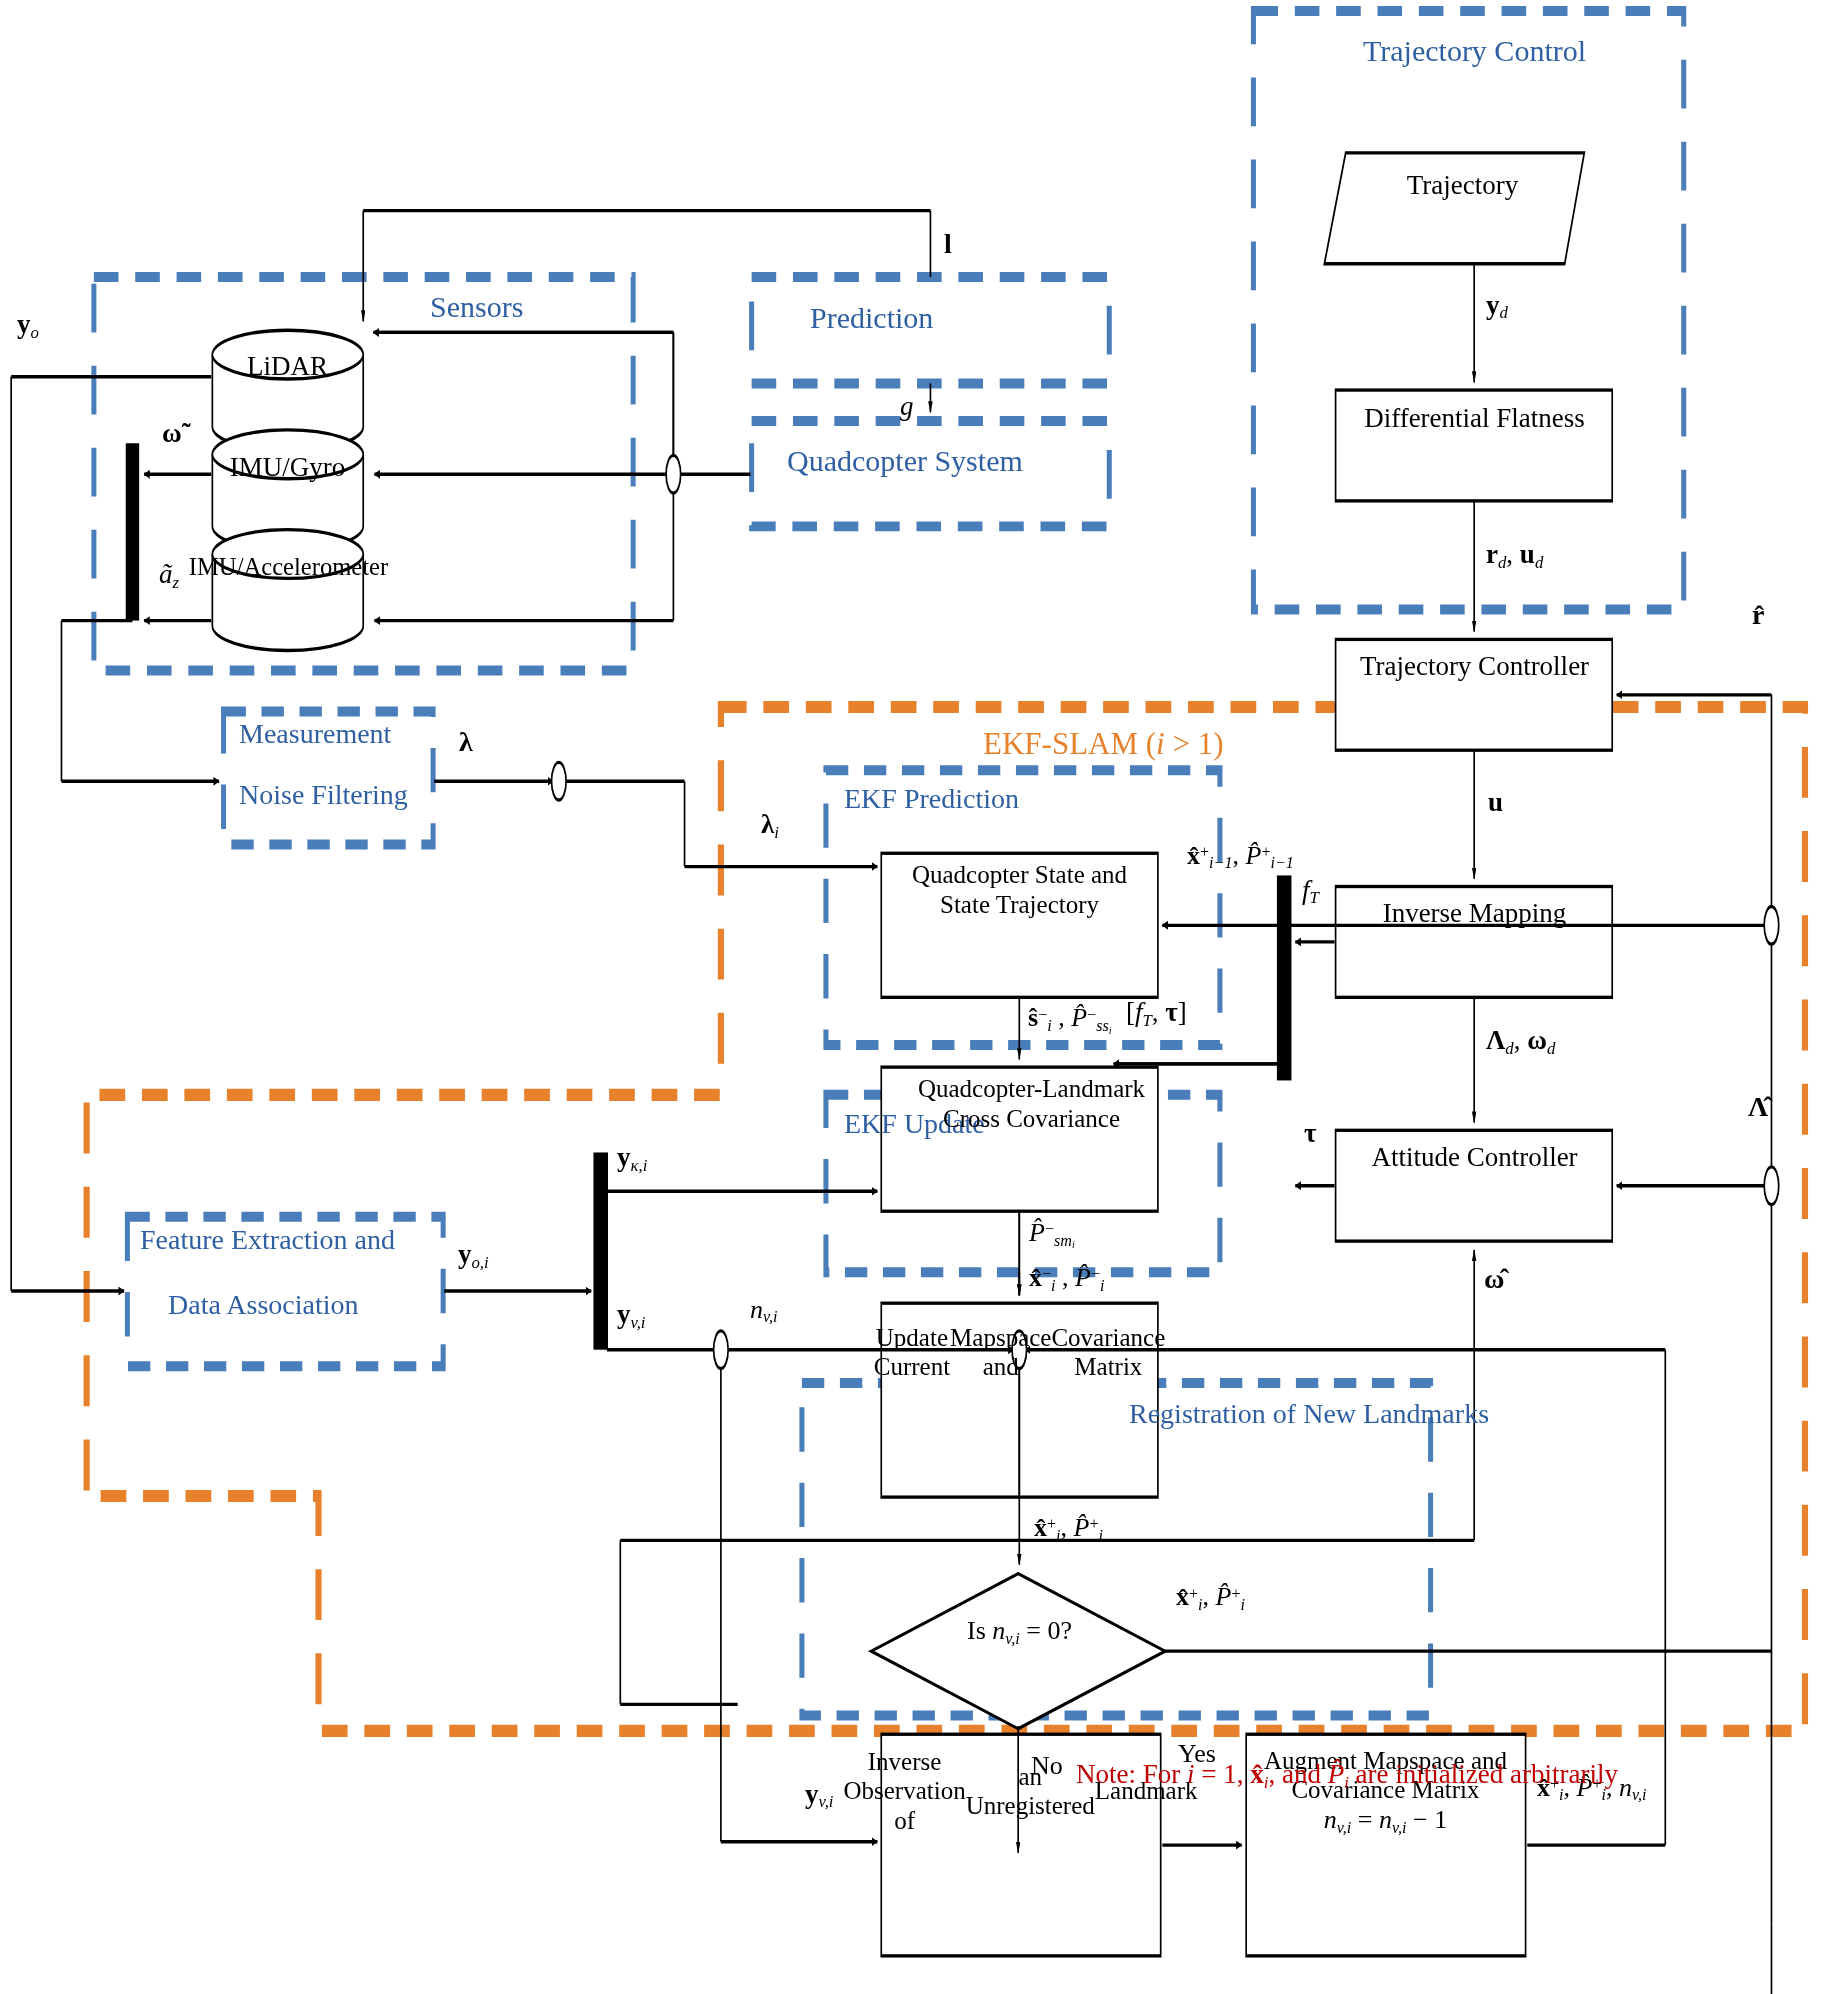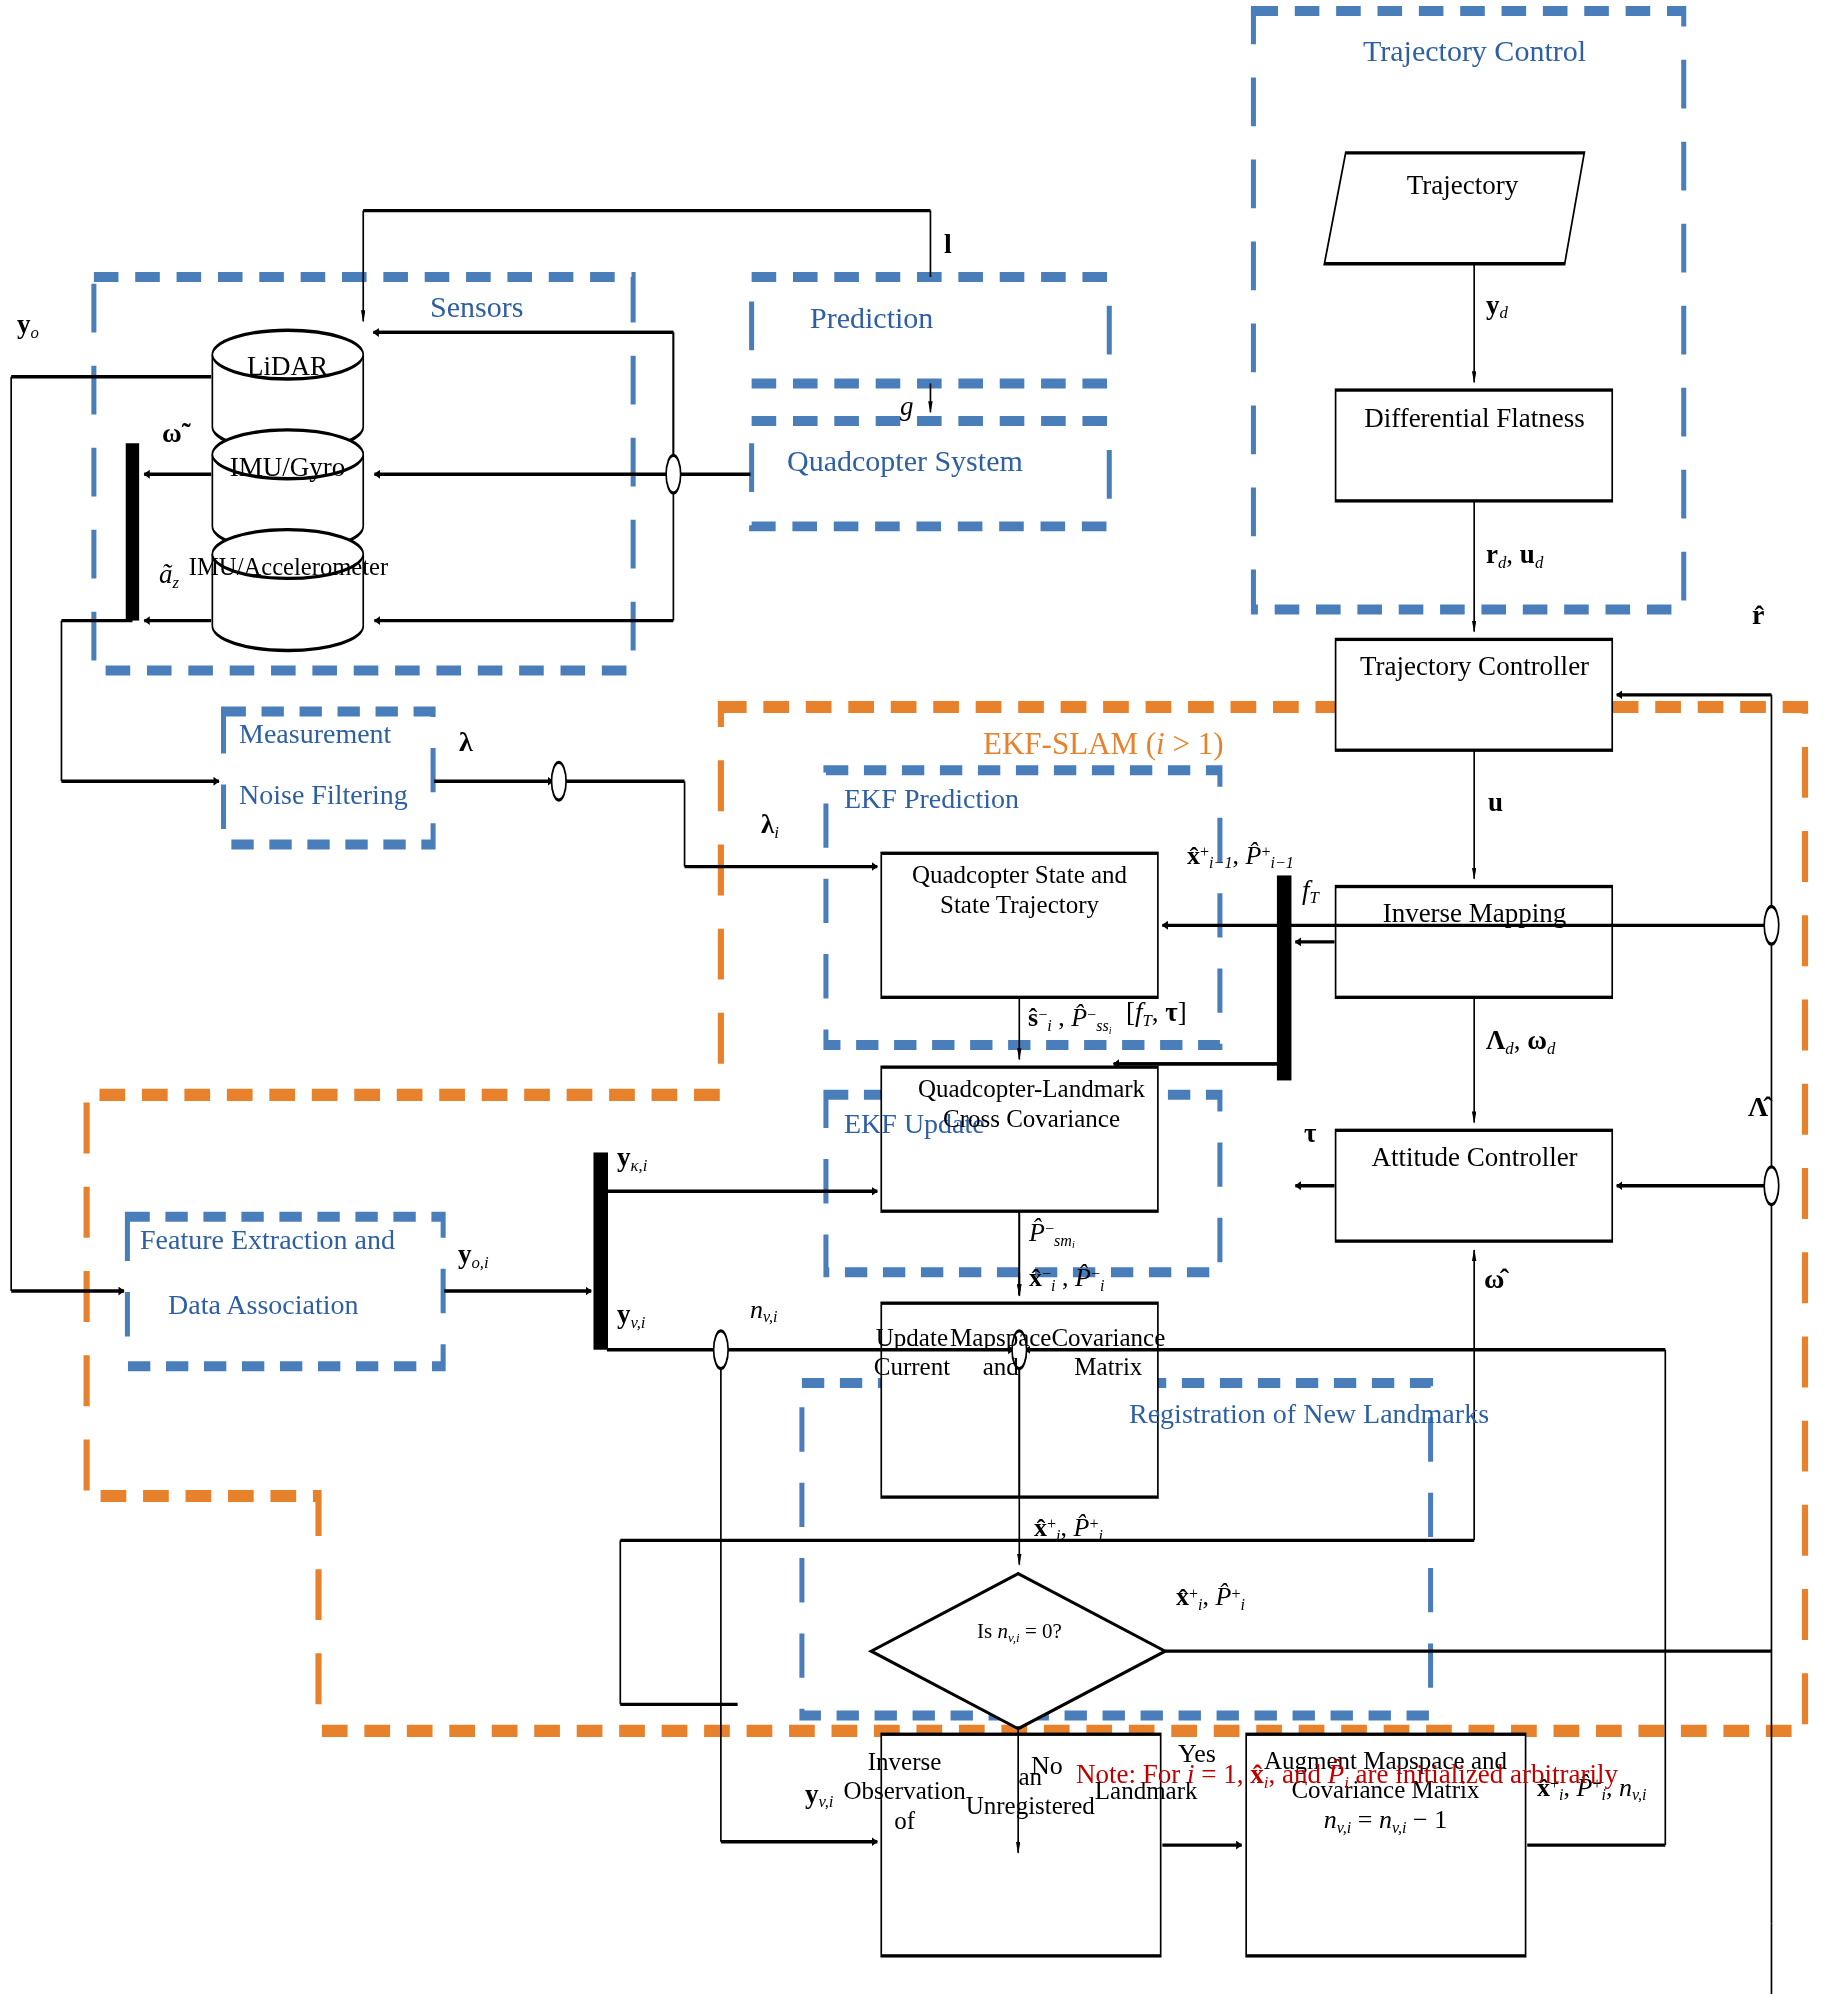--- a/index.html
+++ b/index.html
@@ -227,21 +227,21 @@
   <span>Inverse Observation of</span>
   <span>an Unregistered</span>
   <span>Landmark</span>
 </div>
 <div class="boxtxt" style="left: 1246px; top: 875px; width: 279px; height: 112px; font-size: 25px; flex-direction: column; transform: scale(1, 0.5043); transform-origin: 0px 0px;">
   <span>Augment Mapspace and</span>
   <span>Covariance Matrix</span>
   <span style="font-size:26px;">
     <i class="it">n</i><sub><i class="it">v,i</i></sub> = <i class="it">n</i><sub><i class="it">v,i</i></sub> − 1</span>
 </div>
-<div class="boxtxt" style="left: 894px; top: 813px; width: 251px; height: 39px; font-size: 21px; transform: scale(1, 0.5043); transform-origin: 0px 0px;">
+<div class="boxtxt" style="left: 894px; top: 813px; width: 251px; height: 39px; font-size: 26px; transform: scale(1, 0.5043); transform-origin: 0px 0px;">
   <span>Is <i class="it">n</i><sub><i class="it">v,i</i></sub> = 0?</span>
 </div>
 
 <div class="lbl" style="left: 1486px; top: 146px; font-size: 27px; transform: scale(1, 0.5043); transform-origin: 0px 0px;"><b>y</b><sub><i class="it">d</i></sub></div>
 <div class="lbl" style="left: 1486px; top: 272px; font-size: 27px; transform: scale(1, 0.5043); transform-origin: 0px 0px;"><b>r</b><sub><i class="it">d</i></sub>, <b>u</b><sub><i class="it">d</i></sub></div>
 <div class="lbl" style="left: 1488px; top: 397px; font-size: 27px; transform: scale(1, 0.5043); transform-origin: 0px 0px;"><b>u</b></div>
 <div class="lbl" style="left: 1302px; top: 441px; font-size: 27px; transform: scale(1, 0.5043); transform-origin: 0px 0px;"><i class="it">f</i><sub><i class="it">T</i></sub></div>
 <div class="lbl" style="left: 1486px; top: 517px; font-size: 27px; transform: scale(1, 0.5043); transform-origin: 0px 0px;"><b>Λ</b><sub><i class="it">d</i></sub>, <b>ω</b><sub><i class="it">d</i></sub></div>
 <div class="lbl" style="left: 1304px; top: 564px; font-size: 27px; transform: scale(1, 0.5043); transform-origin: 0px 0px;"><b>τ</b></div>
 <div class="lbl" style="left: 1752px; top: 302px; font-size: 28px; transform: scale(1, 0.5043); transform-origin: 0px 0px;"><b>r̂</b></div>

